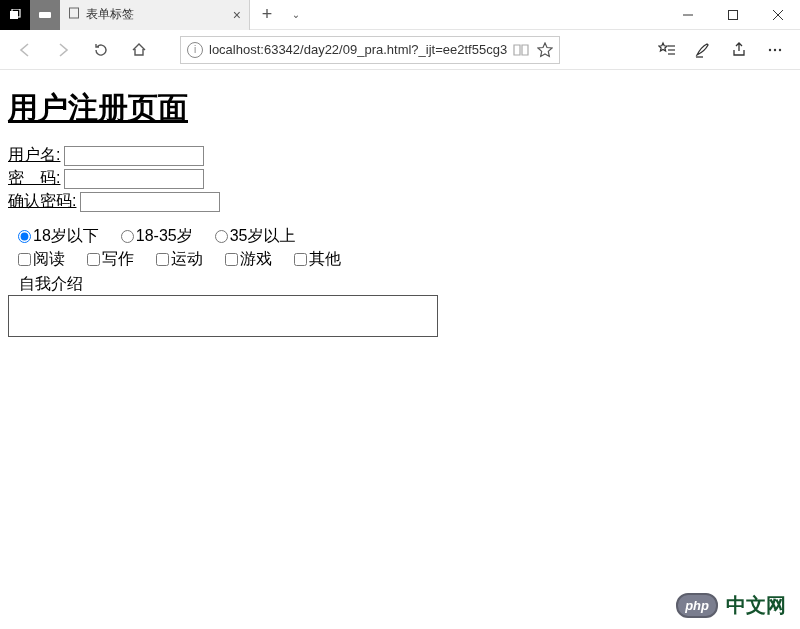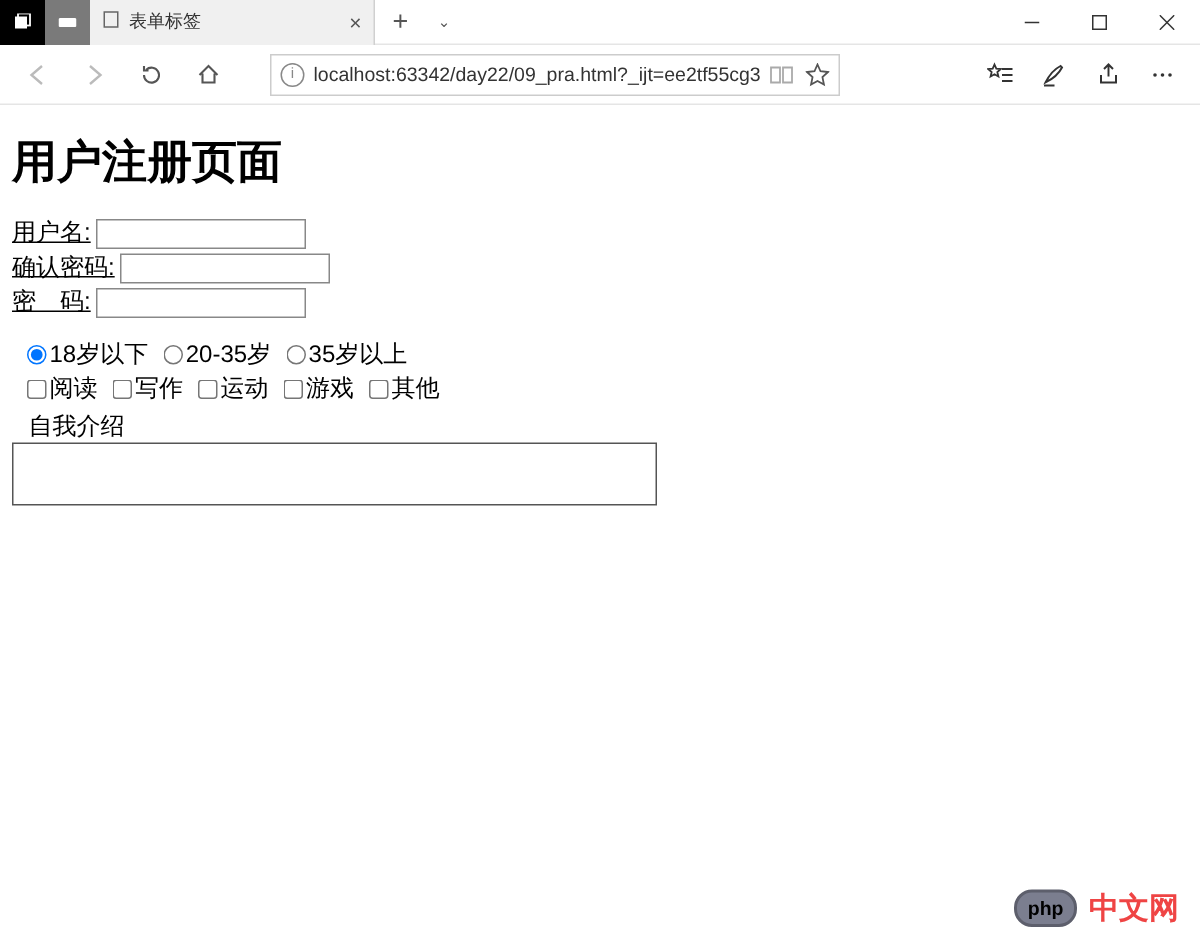--- a/index.html
+++ b/index.html
@@ -128,35 +128,36 @@
     .page {
       padding: 10px 8px;
       font-size: 16px;
       color: #000;
     }
     .page h1 {
       font-size: 30px;
       font-weight: bold;
       margin: 8px 0 16px 0;
       font-family: "SimHei", "Microsoft YaHei", sans-serif;
+      text-decoration: underline;
     }
     .row { margin: 2px 0; display: flex; align-items: center; }
     .lbl { display: inline-block; text-decoration: underline; }
     input.text {
       border: 1px solid #888;
       height: 20px;
       padding: 1px 3px;
       font-size: 14px;
       margin-left: 4px;
     }
     .w1 { width: 140px; }
     .age-line, .hobby-line { margin-top: 14px; }
     .radio-group, .check-group {
       display: inline-flex;
-      gap: 2px;
+      gap: 14px;
       align-items: center;
       margin-left: 10px;
     }
     .radio-item, .check-item { display: inline-flex; align-items: center; margin-right: 8px; }
     input[type=radio], input[type=checkbox] { margin: 0 2px 0 0; }
     .intro-label { margin-top: 4px; margin-left: 11px; }
     textarea.intro {
       display: block;
       width: 430px;
       height: 42px;
@@ -170,31 +171,32 @@
     .watermark {
       position: absolute;
       right: 14px;
       bottom: 10px;
       display: flex;
       align-items: center;
       gap: 8px;
     }
     .php-logo {
       background: #7b7e8f;
-      color: #000000;
+      color: #ffffff;
       font-weight: bold;
+      font-style: italic;
       font-size: 13px;
       padding: 3px 7px;
       border-radius: 12px;
       border: 2px solid #5d5f6c;
     }
     .watermark .site {
       font-weight: bold;
       font-size: 20px;
-      color: #ef4444;
+      color: #14532d;
       font-family: "SimHei","Microsoft YaHei",sans-serif;
     }
   </style>
 </head>
 <body>
 
 <div class="titlebar">
   <div class="titlebar-left">
     <div class="sys-icon dark">
       <svg width="12" height="12" viewBox="0 0 12 12">
@@ -308,37 +310,37 @@
 </div>
 
 <div class="page">
   <h1>用户注册页面</h1>
 
   <div class="row">
     <span class="lbl">用户名:</span>
     <input type="text" class="text w1" style="">
   </div>
   <div class="row">
+    <span class="lbl">密　码:</span>
+    <input type="password" class="text w1" style="">
+  </div>
+  <div class="row">
     <span class="lbl">确认密码:</span>
-    <input type="password" class="text w1" style="">
-  </div>
-  <div class="row">
-    <span class="lbl">密　码:</span>
     <input type="password" class="text w1" style="">
   </div>
 
   <div class="row age-line">
     <span class="radio-group" id="age-group">
         <label class="radio-item">
           <input type="radio" name="age" checked="" style="">
           <span>18岁以下</span>
         </label>
         <label class="radio-item">
           <input type="radio" name="age" style="">
-          <span>20-35岁</span>
+          <span>18-35岁</span>
         </label>
         <label class="radio-item">
           <input type="radio" name="age" style="">
           <span>35岁以上</span>
         </label>
       </span>
   </div>
 
   <div class="row">
     <span class="check-group" id="hobby-group">

